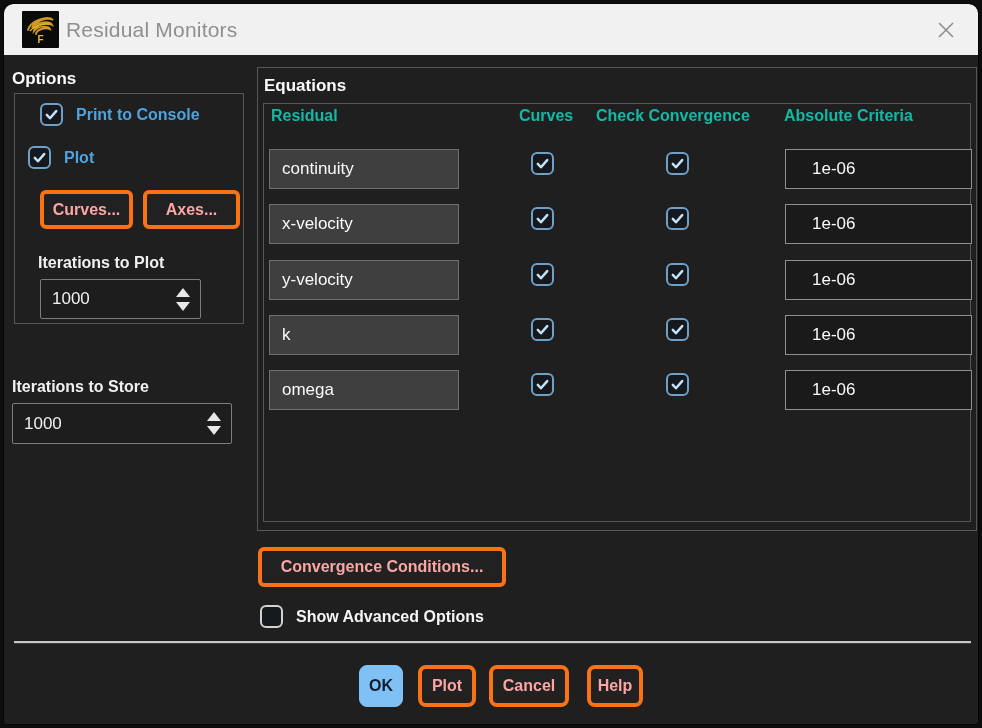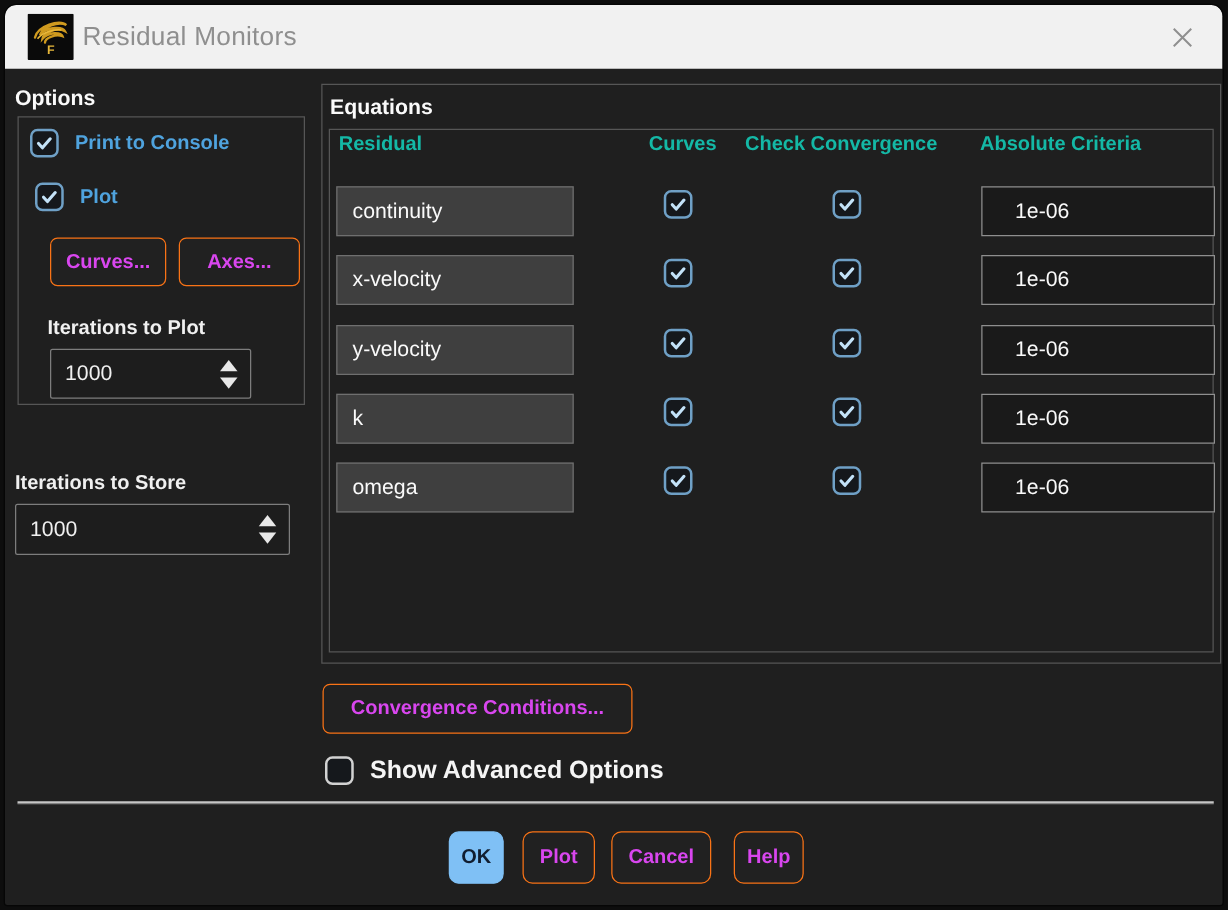--- a/index.html
+++ b/index.html
@@ -31,25 +31,25 @@
   .cb {
     width:23px; height:23px; border:2px solid #6fa0c6; border-radius:6px;
     background:#15181c; display:flex; align-items:center; justify-content:center;
     flex:none;
   }
   .cb svg { width:15px; height:15px; }
   .cb.unchecked { border-color:#d2d2d2; }
 
   .cb-row { position:absolute; display:flex; align-items:center; gap:13px; }
   .cb-label-blue { font-size:16px; font-weight:bold; color:#4fa3de; }
-  .cb-label-white { font-size:20px; font-weight:bold; color:#f5f5f5; }
+  .cb-label-white { font-size:16px; font-weight:bold; color:#f5f5f5; }
 
   .btn {
-    position:absolute; background:#212121; border:1px solid #f97316; border-radius:6px;
-    color:#d946ef; font-size:16px; font-weight:bold; display:flex; align-items:center;
+    position:absolute; background:#212121; border:4px solid #f97316; border-radius:6px;
+    color:#fca5a5; font-size:16px; font-weight:bold; display:flex; align-items:center;
     justify-content:center; cursor:default;
   }
 
   .spinbox {
     position:absolute; border:1px solid #7d7d7d; background:#1d1d1d; border-radius:2px;
     display:flex; align-items:center;
   }
   .spinbox .val { padding-left:11px; font-size:17px; color:#f0f0f0; flex:1; }
   .spin-arrows { display:flex; flex-direction:column; gap:5px; margin-right:10px; align-items:center; }
   .tri-up   { width:0; height:0; border-left:7px solid transparent; border-right:7px solid transparent; border-bottom:9px solid #e8e8e8; }
@@ -96,21 +96,21 @@
       <svg viewBox="0 0 24 24" width="24" height="24">
         <path d="M5 5 L19 19 M19 5 L5 19" stroke="#8f8f8f" stroke-width="1.6" fill="none"></path>
       </svg>
     </div>
   </div>
 
   <div class="heading" style="left:8px; top:65px;">Options</div>
 
   <div class="groupbox" style="left:10px; top:89px; width:230px; height:231px;"></div>
 
-  <div class="cb-row" style="left:20px; top:99px;">
+  <div class="cb-row" style="left:36px; top:99px;">
     <span class="cb">
       <svg viewBox="0 0 24 24">
           <path d="M4.5 12.5 L9.5 18 L19.5 6.5" stroke="#c3e2f8" stroke-width="4" fill="none" stroke-linecap="round" stroke-linejoin="round"></path>
         </svg>
     </span>
     <span class="cb-label-blue">Print to Console</span>
   </div>
 
   <div class="cb-row" style="left:24px; top:142px;">
     <span class="cb">

